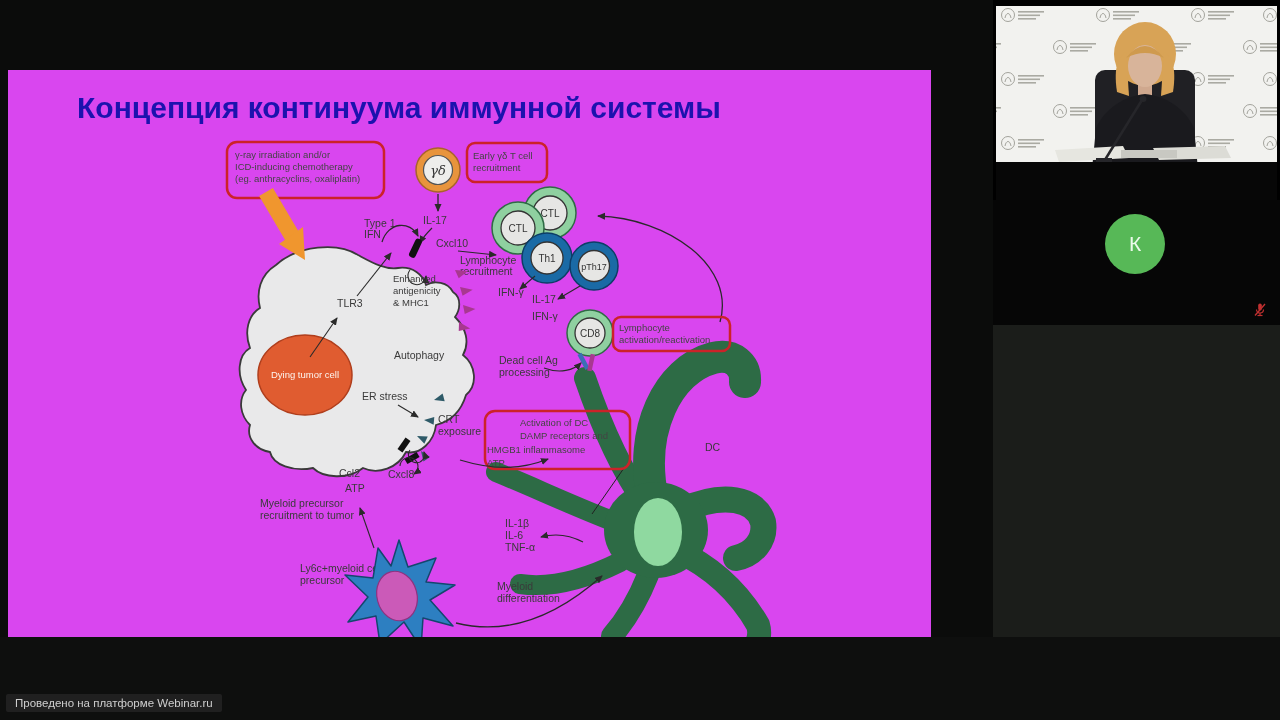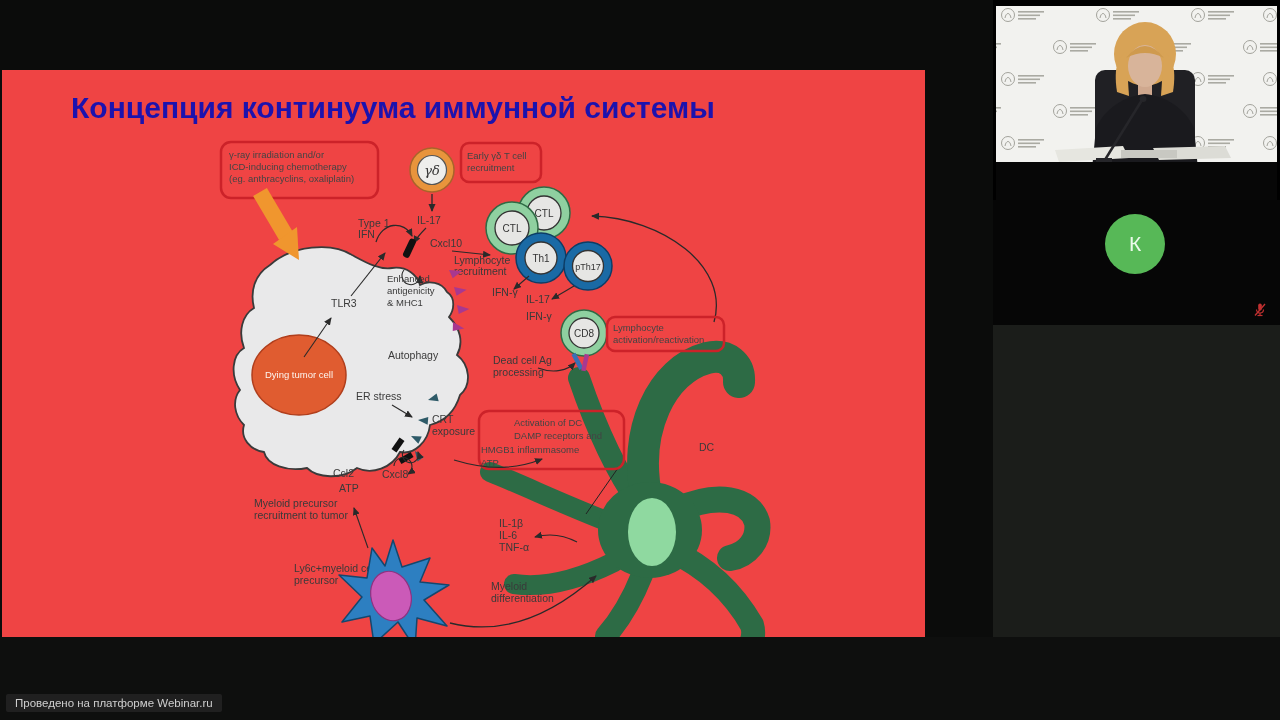--- a/index.html
+++ b/index.html
@@ -1,20 +1,20 @@
 <!DOCTYPE html>
 <html><head>
 <meta charset="utf-8">
 <style>
   html,body{margin:0;padding:0;}
   body{width:1280px;height:720px;position:relative;overflow:hidden;
        background:#0b0c0b;font-family:"Liberation Sans",sans-serif;}
   .abs{position:absolute;}
   
-  #slide{left:2px;top:70px;width:923px;height:567px;background:#ef4444;}
+  #slide{left:8px;top:70px;width:923px;height:567px;background:#d946ef;}
   #slide svg{display:block;}
   
   .lb{font-size:10.5px;fill:#3a3a3a;}
   .lbs{font-size:9.5px;fill:#3a3a3a;}
   .rb{font-size:9.5px;fill:#444;}
   .cellt{font-size:10px;fill:#333;}
   .arr{stroke:#2a2a2a;stroke-width:1.3;fill:none;}
   .arrw{stroke:#2a2a2a;stroke-width:1.1;fill:none;}
   
   #video-panel{left:993px;top:0;width:287px;height:200px;background:#000;}

